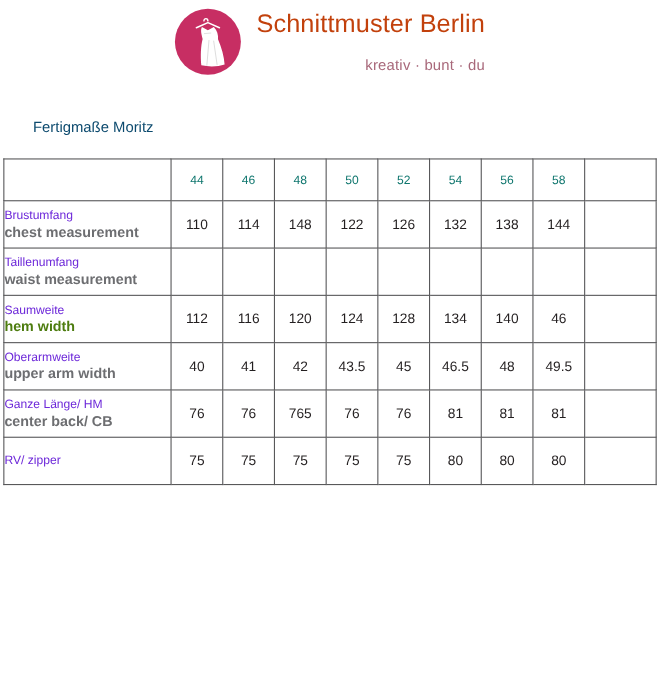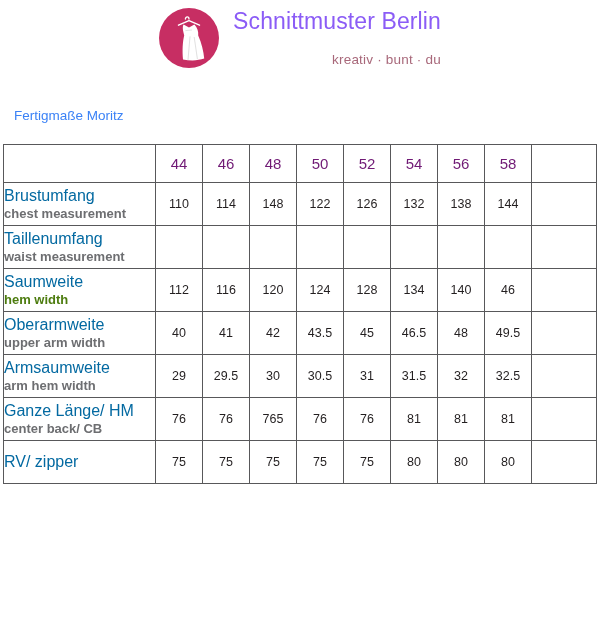--- a/index.html
+++ b/index.html
@@ -45,37 +45,37 @@
     top: 0;
   }
   .brand-text {
     display: flex;
     flex-direction: column;
     align-items: flex-end;
     line-height: 1;
   }
   .brand-name {
     font-size: 23px;
-    color: #8b5cf6;
+    color: #c2410c;
     letter-spacing: 0.1px;
     white-space: nowrap;
   }
   .brand-tagline {
     font-size: 13.5px;
     color: #a8687a;
     margin-top: 20px;
     letter-spacing: 0.2px;
     white-space: nowrap;
   }
 
   
   .page-title {
     font-size: 13.5px;
-    color: #3b82f6;
-    margin: 18px 0 0 14px;
+    color: #0c4a6e;
+    margin: 18px 0 0 30px;
   }
 
   
   .table-wrap {
     margin: 21px 3px 0 3px;
   }
   table.measure {
     border-collapse: collapse;
     width: 594px;
     table-layout: fixed;
@@ -86,31 +86,31 @@
     vertical-align: middle;
     font-weight: normal;
   }
   col.c-label { width: 152px; }
   col.c-size  { width: 47px; }
   col.c-blank { width: 65px; }
 
   tr.head-row td { height: 37px; }
   .size-head {
     text-align: center;
-    font-size: 15px;
-    color: #701a75;
+    font-size: 11px;
+    color: #0f766e;
   }
 
   td.rowlabel {
     padding: 5px 0 5px 8px;
     line-height: 1.18;
   }
   .label-de {
-    font-size: 16px;
-    color: #0369a1;
+    font-size: 11px;
+    color: #6d28d9;
     display: block;
     white-space: nowrap;
   }
   .label-en {
     font-size: 13px;
     color: #6d6e71;
     display: block;
     white-space: nowrap;
     font-weight: bold;
   }
@@ -242,35 +242,20 @@
           <td class="val">42</td>
           <td class="val">43.5</td>
           <td class="val">45</td>
           <td class="val">46.5</td>
           <td class="val">48</td>
           <td class="val">49.5</td>
           <td class="blank"></td>
         </tr>
         <tr class="r-std">
           <td class="rowlabel">
-            <span class="label-de">Armsaumweite</span>
-            <span class="label-en">arm hem width</span>
-          </td>
-          <td class="val">29</td>
-          <td class="val">29.5</td>
-          <td class="val">30</td>
-          <td class="val">30.5</td>
-          <td class="val">31</td>
-          <td class="val">31.5</td>
-          <td class="val">32</td>
-          <td class="val">32.5</td>
-          <td class="blank"></td>
-        </tr>
-        <tr class="r-std">
-          <td class="rowlabel">
             <span class="label-de">Ganze Länge/ HM</span>
             <span class="label-en">center back/ CB</span>
           </td>
           <td class="val">76</td>
           <td class="val">76</td>
           <td class="val">765</td>
           <td class="val">76</td>
           <td class="val">76</td>
           <td class="val">81</td>
           <td class="val">81</td>

